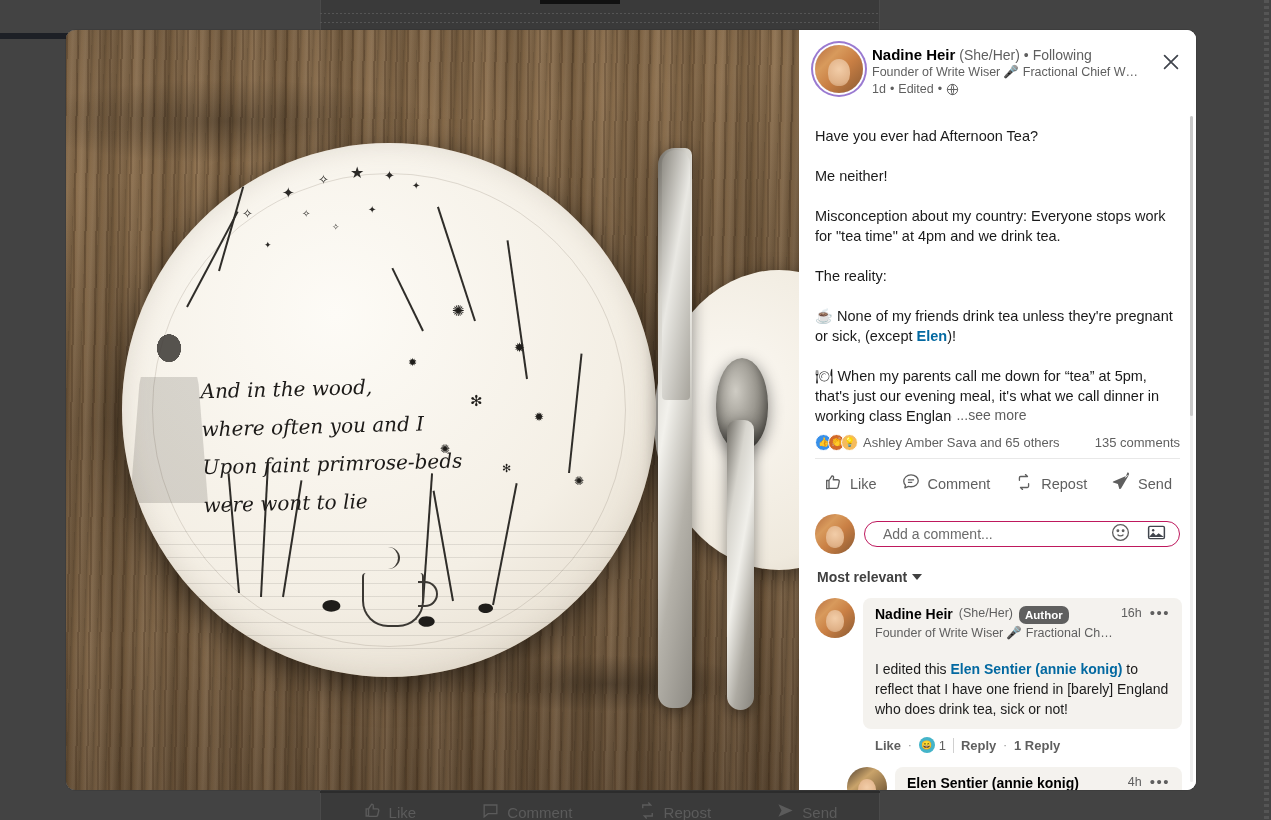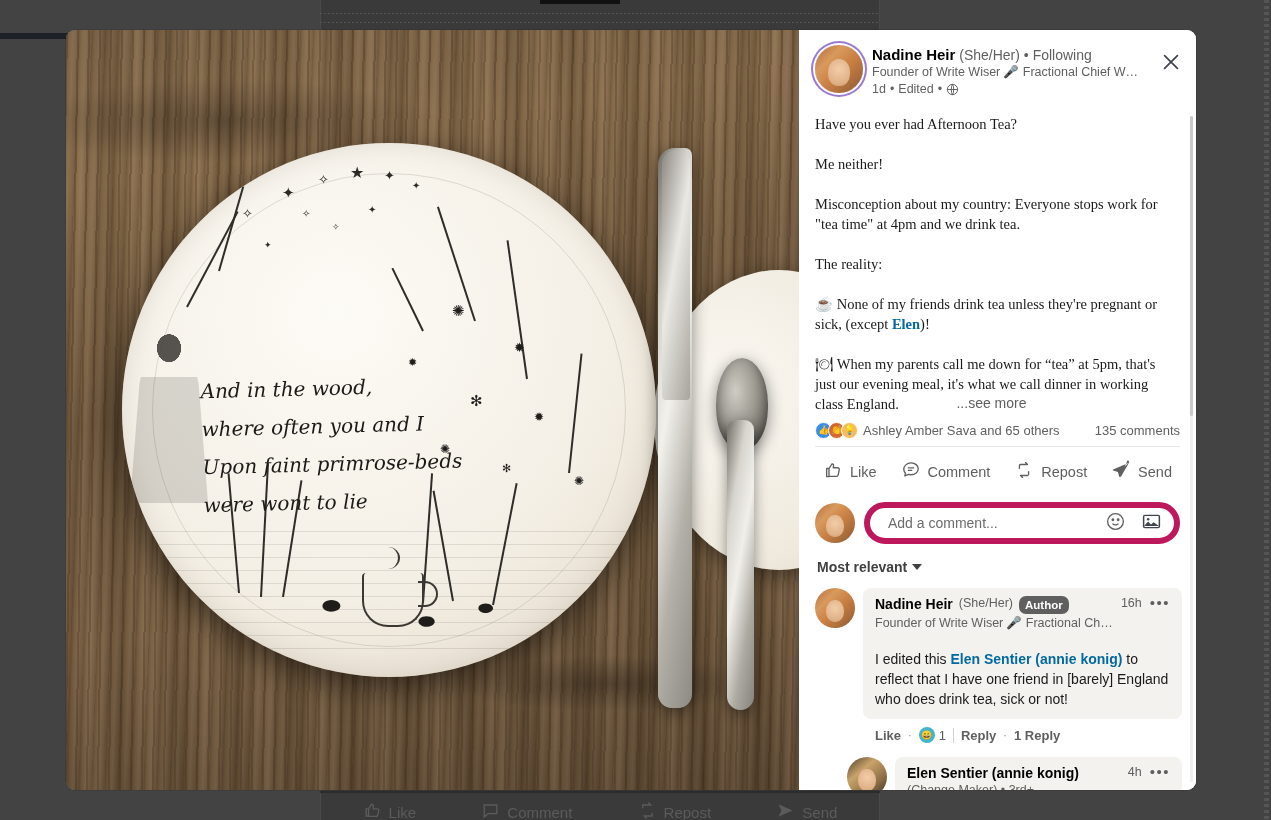--- a/index.html
+++ b/index.html
@@ -236,21 +236,21 @@
     border:none; background:transparent; cursor:pointer;
     border-radius:50%;
   }
   .close-btn svg { width:22px; height:22px; }
 
   
   .post-body {
     padding: 12px 16px 0 16px;
     font-size: 14.5px; line-height: 20px; color: #1a1a1a;
   }
-  .post-body p { margin: 4px 0 20px 0; white-space: pre-wrap; font-family: Liberation Serif, serif; }
+  .post-body p { margin: 16px 0 20px 0; white-space: pre-wrap; }
   .post-body p:last-child { margin-bottom: 0; }
   .mention { color: #0369a1; font-weight: 600; }
   .see-more-row {
     position: relative;
     margin-top: -20px;
     padding: 0 16px 0 0;
     text-align: center;
   }
   .see-more {
     font-size: 14px; color: #5f5f5f; cursor:pointer;
@@ -294,22 +294,22 @@
   }
   .action-btn svg { width:20px; height:20px; }
 
   
   .composer-row {
     display:flex; align-items:center; gap: 9px;
     padding: 6px 16px 0 16px;
   }
   .comment-box {
     flex:1 1 auto;
-    height: 42px;
-    border:6px solid #be185d;
+    height: 26px;
+    border:1px solid #be185d;
     border-radius: 21px;
     display:flex; align-items:center;
     padding: 0 10px 0 18px;
     gap: 10px;
   }
   .comment-input {
     flex:1 1 auto; border:none; outline:none;
     font-size:14px; color:#1a1a1a; font-family:inherit;
     background:transparent;
   }

